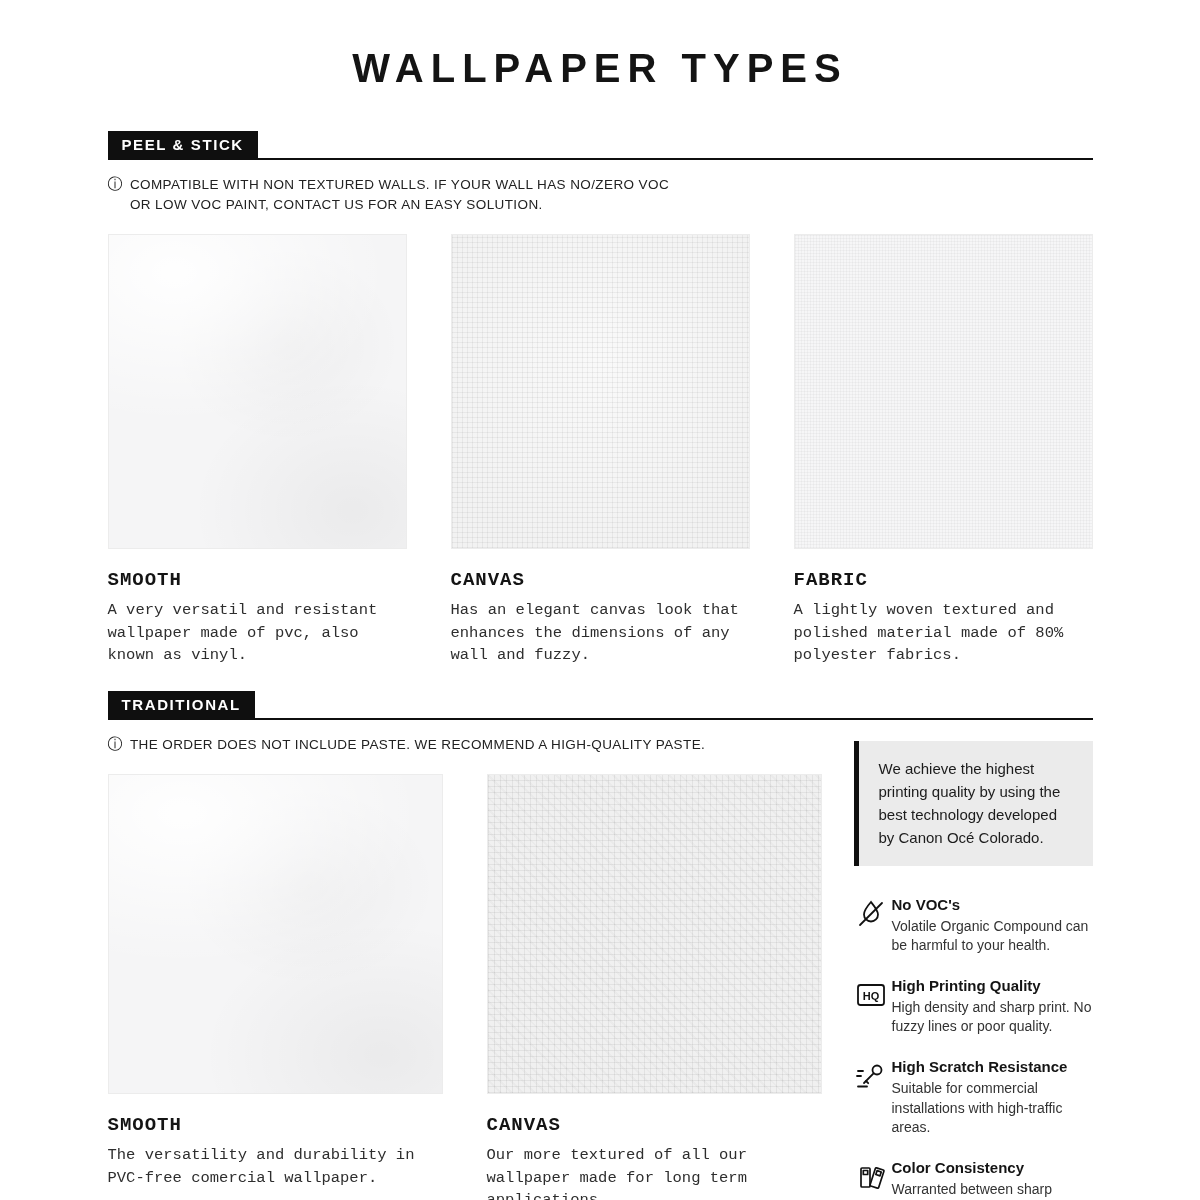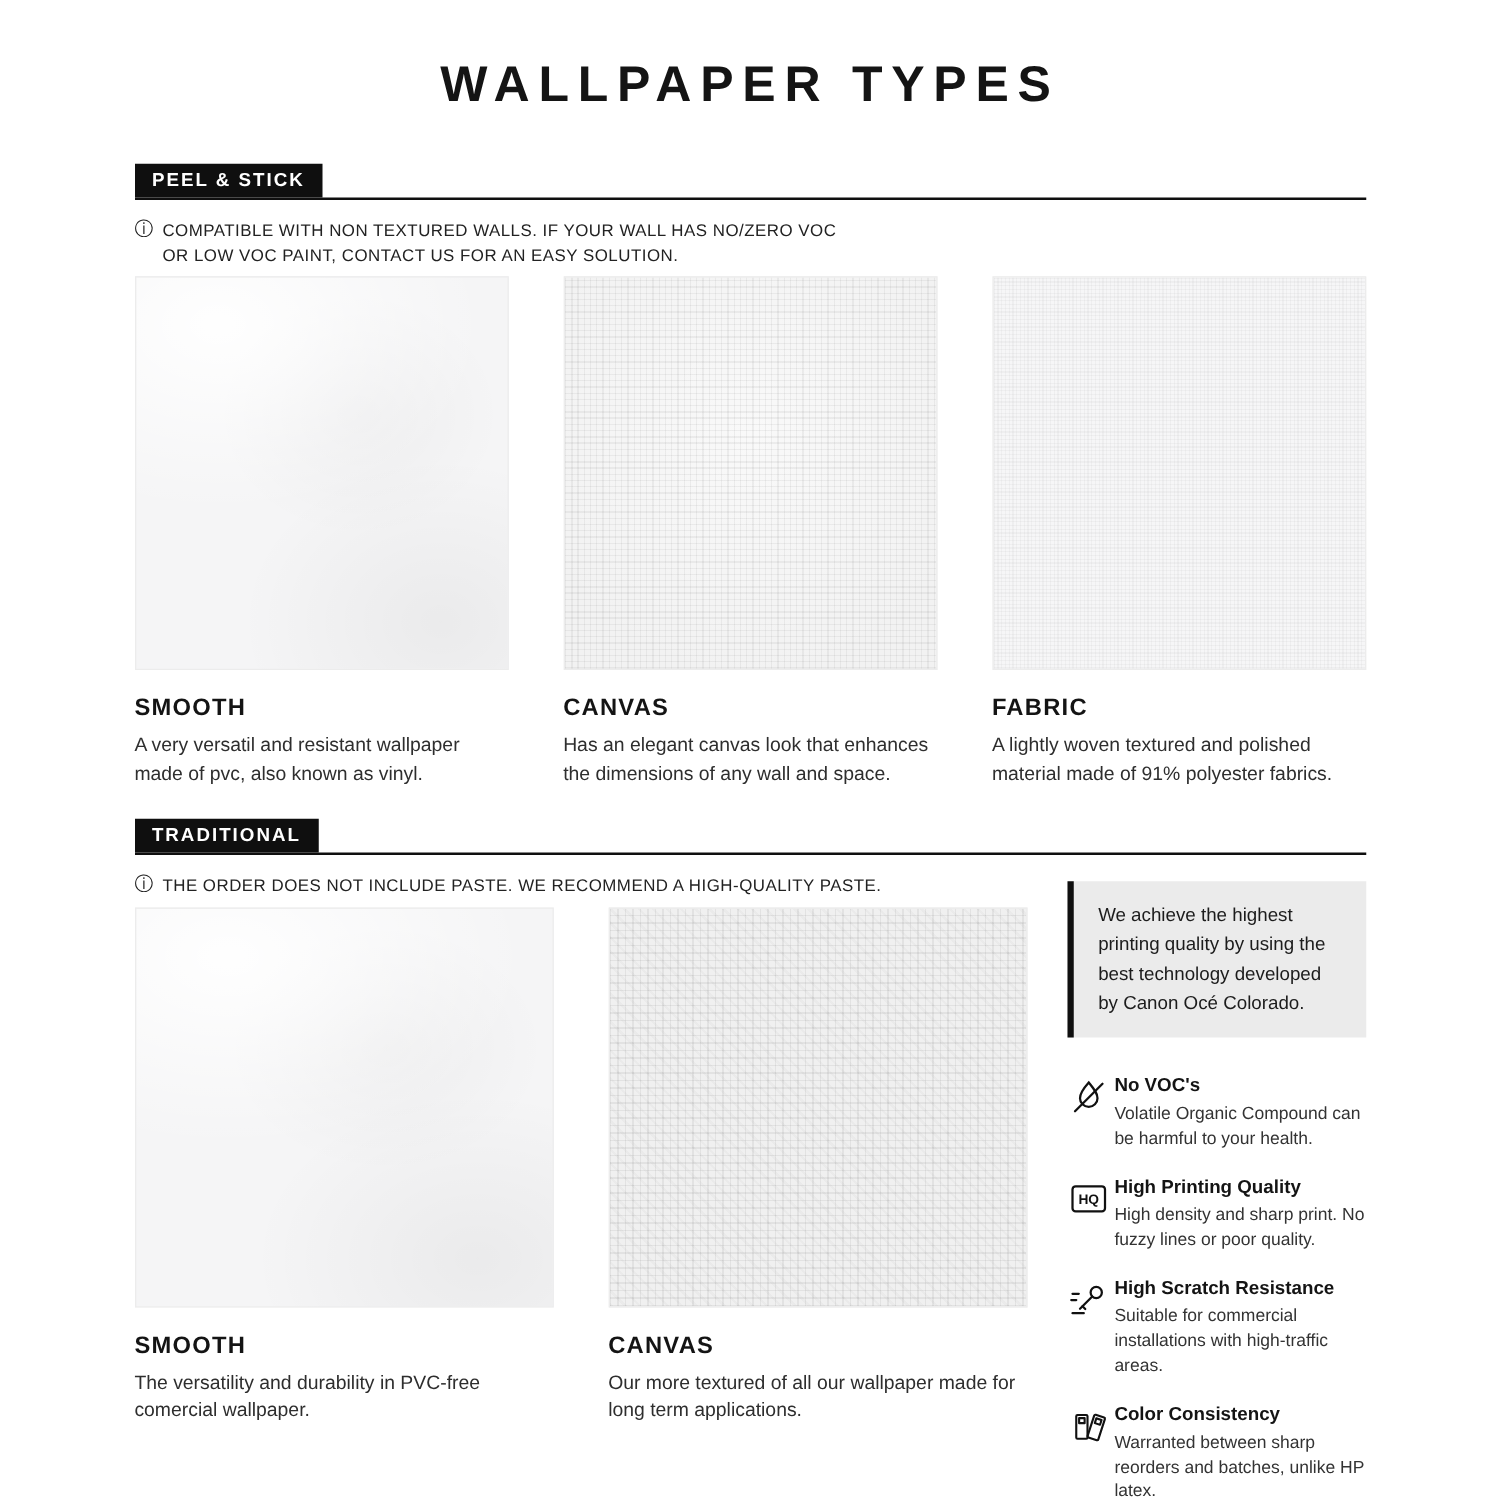--- a/index.html
+++ b/index.html
@@ -37,21 +37,21 @@
     display: flex;
     gap: 7px;
     margin-top: 15px;
     font-size: 13.5px;
     letter-spacing: 0.4px;
     color: #222222;
     line-height: 1.45;
   }
   .note .info-glyph { font-size: 15px; line-height: 1.25; }
   .note-text { max-width: 545px; }
-  .swatch-row { display: flex; gap: 44px; margin-top: 7px; }
+  .swatch-row { display: flex; gap: 44px; margin-top: 20px; font-family: Liberation Mono, monospace; }
   .swatch-col { flex: 1; min-width: 0; }
   .swatch {
     height: 315px;
     border: 1px solid #ececec;
   }
   .tex-smooth {
     background-color: #f5f5f6;
     background-image:
       radial-gradient(120% 80% at 22% 12%, rgba(255,255,255,0.95), rgba(255,255,255,0) 60%),
       radial-gradient(90% 70% at 82% 88%, rgba(0,0,0,0.045), rgba(0,0,0,0) 60%),
@@ -128,26 +128,26 @@
 
   <div class="swatch-row">
     <div class="swatch-col">
       <div class="swatch tex-smooth"></div>
       <div class="swatch-name">SMOOTH</div>
       <div class="swatch-desc">A very versatil and resistant wallpaper made of pvc, also known as vinyl.</div>
     </div>
     <div class="swatch-col">
       <div class="swatch tex-canvas"></div>
       <div class="swatch-name">CANVAS</div>
-      <div class="swatch-desc">Has an elegant canvas look that enhances the dimensions of any wall and space.</div>
+      <div class="swatch-desc">Has an elegant canvas look that enhances the dimensions of any wall and fuzzy.</div>
     </div>
     <div class="swatch-col">
       <div class="swatch tex-fabric"></div>
       <div class="swatch-name">FABRIC</div>
-      <div class="swatch-desc">A lightly woven textured and polished material made of 91% polyester fabrics.</div>
+      <div class="swatch-desc">A lightly woven textured and polished material made of 80% polyester fabrics.</div>
     </div>
   </div>
 
   <div class="section-header section-traditional">
     <span class="section-label">TRADITIONAL</span>
   </div>
 
   <div class="bottom">
 
     <div class="bottom-left">

